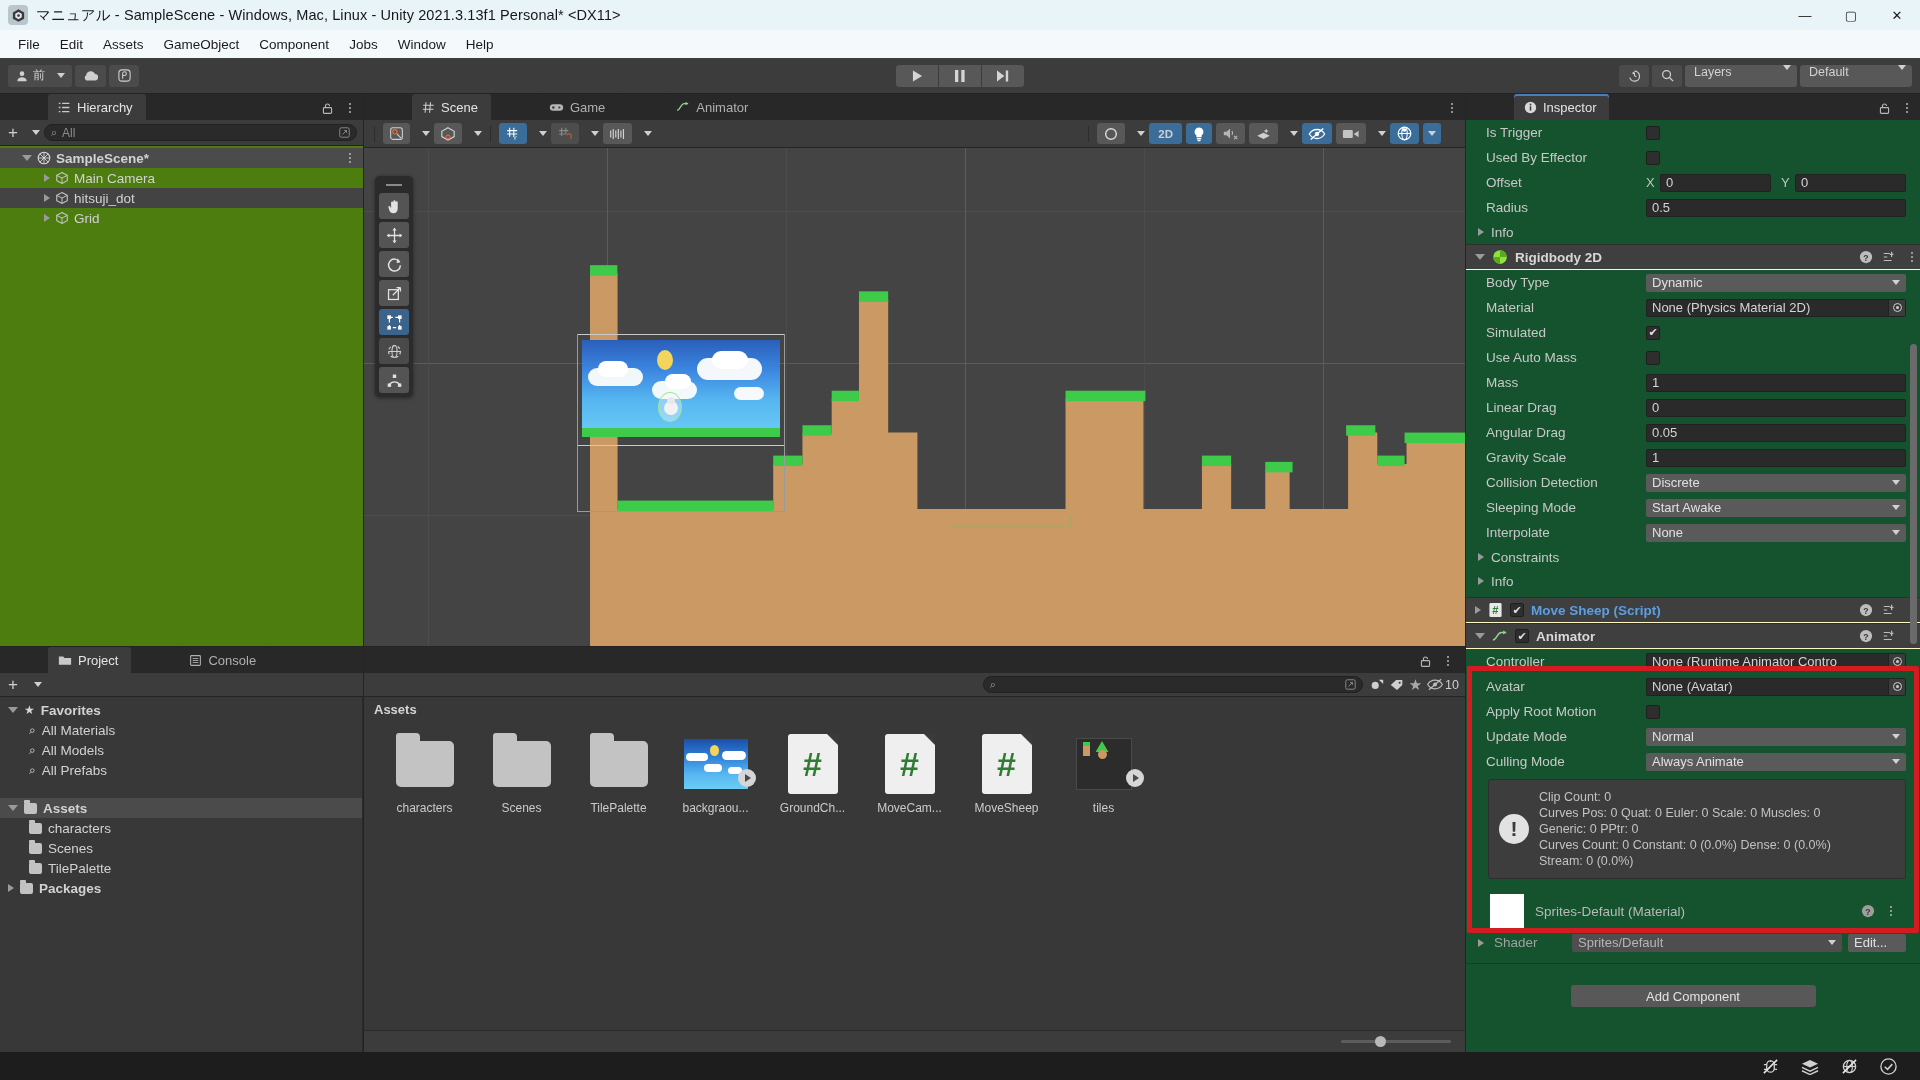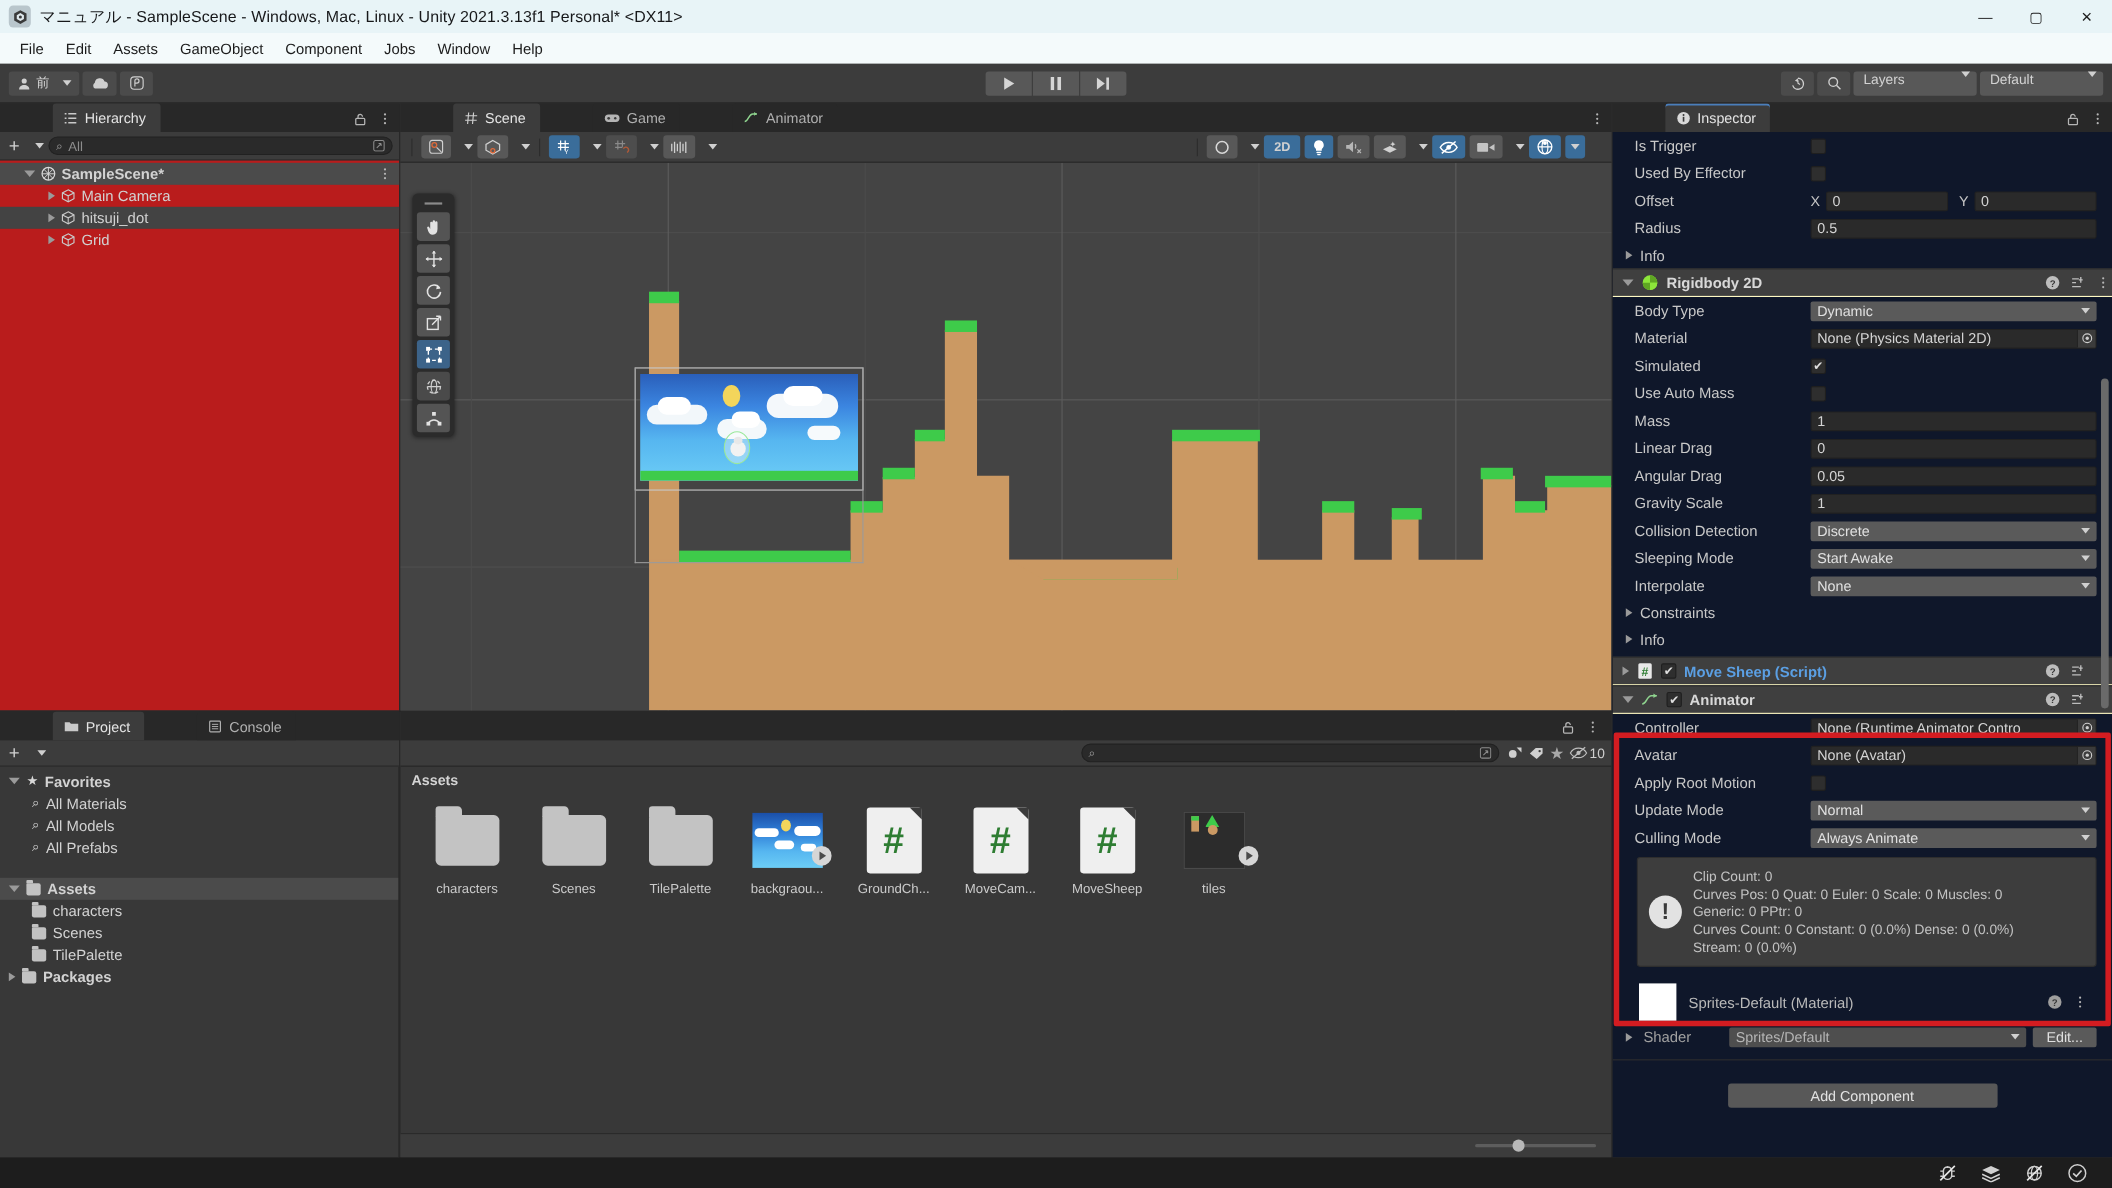--- a/index.html
+++ b/index.html
@@ -46,21 +46,21 @@
   .tab.sel.blue{ box-shadow: inset 0 2px 0 #4a7ebb;}
   .tab-icons{ position:absolute; right:6px; bottom:4px; display:flex; gap:9px; align-items:center;}
   .kebab{ width:14px; height:16px; display:flex; flex-direction:column; align-items:center; justify-content:center; gap:2px;}
   .kebab i{ width:2px;height:2px;background:#b6b6b6; border-radius:50%; display:block;}
 
   
   .hier-toolbar{ height:26px; background:#3c3c3c; display:flex; align-items:center; gap:4px; padding:0 6px; border-bottom:1px solid #242424;}
   .plus{ color:#d0d0d0; font-size:17px; line-height:1; padding:0 2px;}
   .srch{ flex:1; height:17px; background:#2a2a2a; border:1px solid #212121; border-radius:9px; display:flex; align-items:center; padding:0 6px; gap:5px; color:#8d8d8d; font-size:12px;}
   .srch .mag{ font-size:11px; color:#9a9a9a;}
-  .hier-body{ flex:1; background:#b91c1c; overflow:hidden; padding-top:2px;}
+  .hier-body{ flex:1; background:#4d7c0f; overflow:hidden; padding-top:2px;}
   .hrow{ height:20px; display:flex; align-items:center; gap:5px; font-size:13.5px; color:#d2d2d2; padding-right:6px; position:relative;}
   .hrow.sel{ background:#4b4b4b;}
   .hrow.hl { background:#434343;}
   .tri{ width:0;height:0;border-top:4.5px solid transparent;border-bottom:4.5px solid transparent;border-left:6px solid #9a9a9a; flex:none;}
   .tri.open{ border-left:5px solid transparent;border-right:5px solid transparent;border-top:6px solid #9a9a9a; border-bottom:none;}
   .cube{ width:14px;height:14px; flex:none;}
   .hrow b{ font-weight:bold;}
 
   
   .scene-tools{ height:28px; background:#3c3c3c; display:flex; align-items:center; gap:4px; padding:0 6px; border-bottom:1px solid #242424; position:relative;}
@@ -96,21 +96,21 @@
   .bigfolder:before{content:"";position:absolute;left:0;top:-8px;width:24px;height:10px;background:#c3c3c3;border-radius:3px 4px 0 0;}
   .script-ico{ width:50px;height:60px;background:#efefef;border-radius:3px; position:relative; display:flex;align-items:center;justify-content:center; color:#2e7d32; font-size:34px; font-weight:bold;}
   .script-ico:after{content:"";position:absolute;right:0;top:0;border-width:0 11px 11px 0;border-style:solid;border-color:#3b3b3b #3b3b3b transparent transparent;}
   .playbadge{ position:absolute; right:-4px; bottom:8px; width:18px;height:18px;border-radius:50%; background:#d6d6d6; display:flex;align-items:center;justify-content:center;}
   .playbadge:after{content:"";border-left:6px solid #4a4a4a;border-top:4px solid transparent;border-bottom:4px solid transparent;margin-left:2px;}
   .proj-status{ height:22px; background:#3c3c3c; border-top:1px solid #2a2a2a; display:flex; align-items:center; justify-content:flex-end; padding-right:14px;}
   .slider{ width:110px;height:3px;background:#5d5d5d;border-radius:2px;position:relative;}
   .slider .knob{ position:absolute; left:34px; top:-4px; width:11px;height:11px;border-radius:50%;background:#b8b8b8;}
 
   
-  .insp-body{ flex:1; background:#0f172a; overflow:hidden; position:relative;}
+  .insp-body{ flex:1; background:#14532d; overflow:hidden; position:relative;}
   .row{ height:25px; display:flex; align-items:center; padding-left:20px; font-size:13.5px;}
   .lbl{ width:160px; color:#c8c8c8; flex:none;}
   .ck{ width:14px;height:14px;background:#2e2e2e;border:1px solid #1f1f1f;border-radius:2px; display:flex;align-items:center;justify-content:center; color:#e0e0e0; font-size:11px;}
   .fld{ flex:1; height:18px;background:#2a2a2a;border:1px solid #212121;border-radius:2px; display:flex;align-items:center;padding:0 5px; color:#d4d4d4; font-size:13px; margin-right:14px;}
   .fld.obj{ padding-right:0;}
   .pick{ width:17px;height:16px; margin-left:auto; display:flex;align-items:center;justify-content:center; background:#3b3b3b; border-left:1px solid #222;}
   .pick i{ width:9px;height:9px;border:1.5px solid #cfcfcf;border-radius:50%; display:block; position:relative;}
   .pick i:after{content:"";position:absolute;left:2px;top:2px;width:3px;height:3px;background:#cfcfcf;border-radius:50%;}
   .ddl{ flex:1;height:18px;background:#5a5a5a;border-radius:2px;display:flex;align-items:center;justify-content:space-between;padding:0 6px 0 6px;color:#e0e0e0;font-size:13px;margin-right:14px;}
   .xy{ display:flex; align-items:center; gap:4px; flex:1; margin-right:14px;}
@@ -1022,21 +1022,21 @@
               </span>
           </div>
         </div>
         <div class="row" style="padding-left:12px">
           <span class="tri" style="margin-right:10px"></span>
           <span class="lbl" style="width:78px;color:#a0a0a0">Shader</span>
           <span class="ddl" style="flex:1;background:#4e4e4e;color:#b5b5b5;margin-right:6px">
             <span>Sprites/Default</span>
             <span class="caret"></span>
           </span>
-          <span class="ddl" style="flex:none;width:58px;justify-content:center;background:#5a5a5a;margin-right:14px">
+          <span class="ddl" style="flex:none;width:58px;justify-content:flex-start;background:#5a5a5a;margin-right:14px">
             <span>Edit...</span>
           </span>
         </div>
 
         <div style="height:12px; border-top:1px solid #2e2e2e; margin-top:8px"></div>
         <div class="addcomp">Add Component</div>
 
         <div class="redbox" style="left:1px; top:546px; width:452px; height:267px;"></div>
 
         <div class="insp-scroll">

